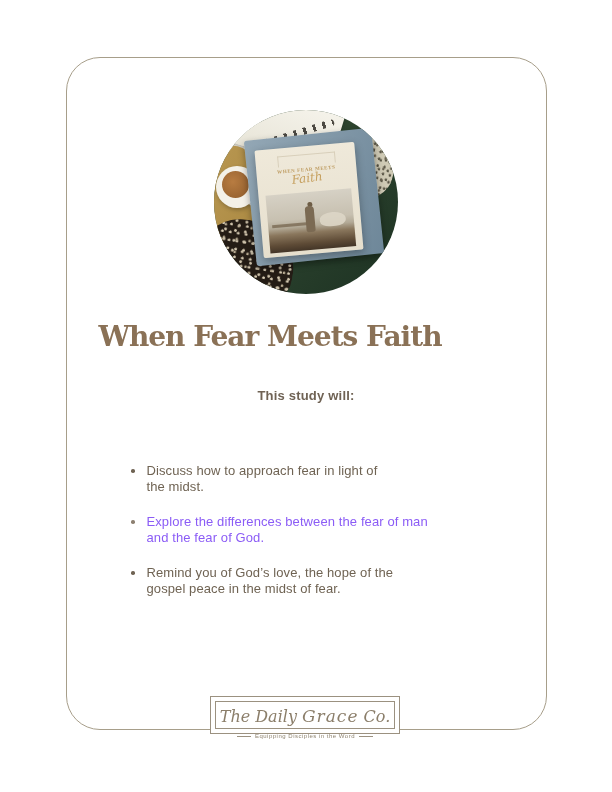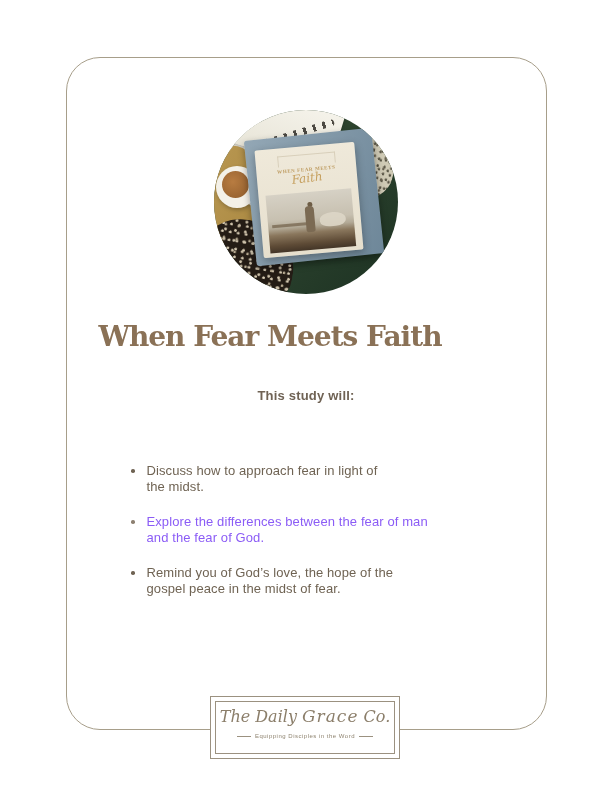--- a/index.html
+++ b/index.html
@@ -117,21 +117,21 @@
     flex:0 0 auto;width:3.5px;height:3.5px;border-radius:50%;
     margin:6px 12px 0 0;background:#6f6353;
   }
   .bullet-item.light .dot{background:#8d8071;}
   .bullet-item .lines{color:#6f6353;}
   .bullet-item.light .lines{color:#8b5cf6;}
   .bullet-item .lines span{display:block;}
 
   
   .logo-box{
-    position:absolute;left:210px;top:696px;width:190px;height:63px;
+    position:absolute;left:210px;top:696px;width:190px;height:38px;
     background:#ffffff;border:1px solid #9b9180;box-sizing:border-box;
   }
   .logo-inner{
     position:absolute;left:4px;top:4px;right:4px;bottom:4px;
     border:1px solid #9b9180;
   }
   .brand-name{
     position:absolute;left:0;top:9px;width:100%;text-align:center;
     font-family:"DejaVu Serif",serif;font-style:italic;font-size:16px;color:#8b7e6a;
     white-space:nowrap;

